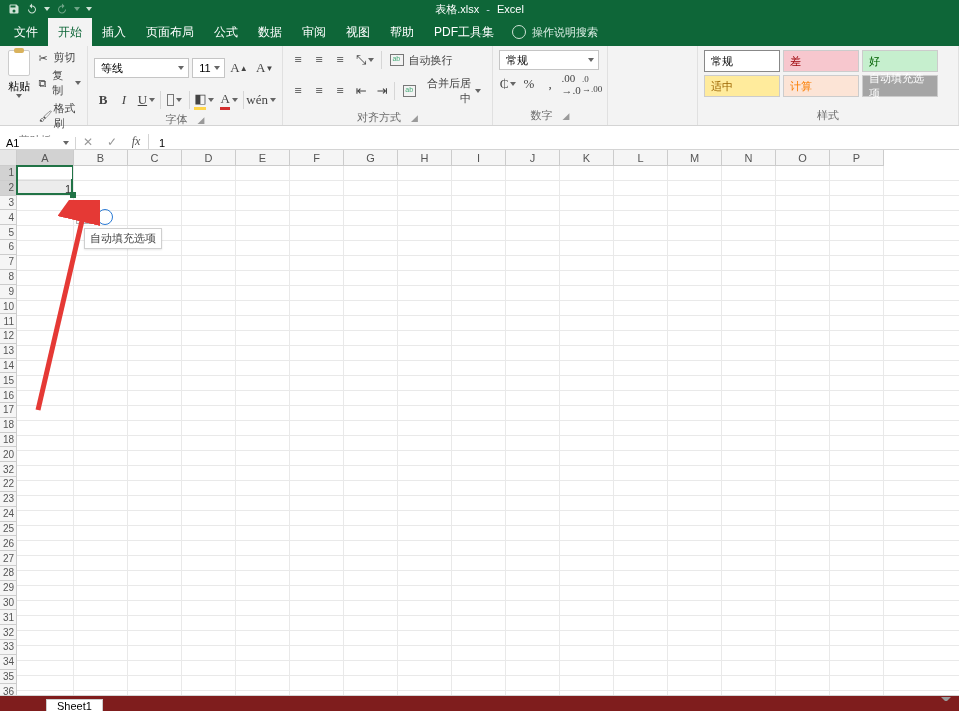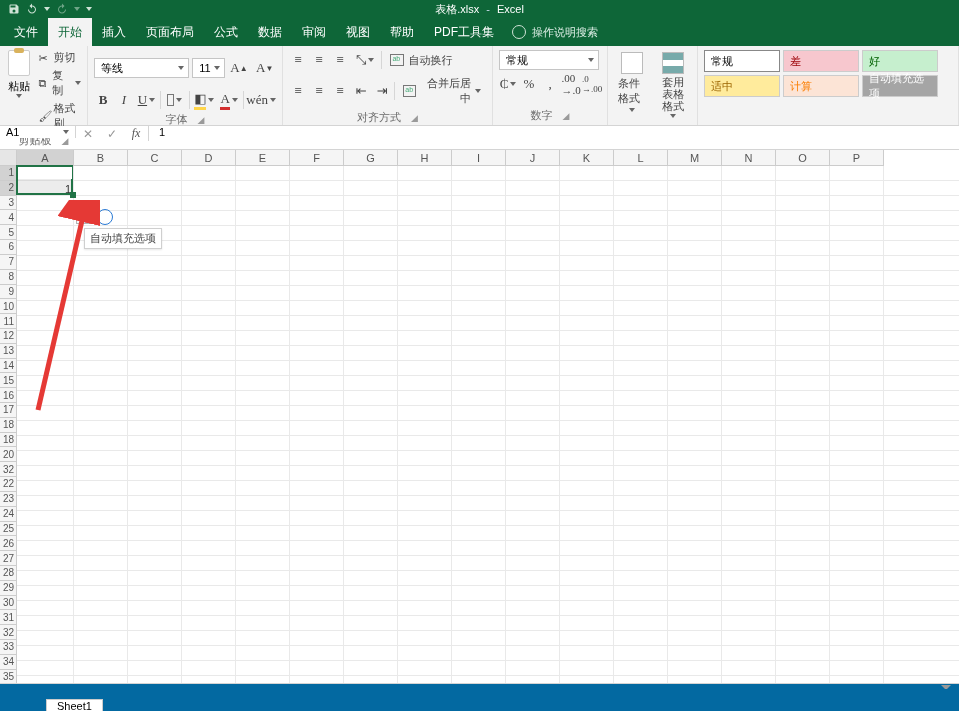--- a/index.html
+++ b/index.html
@@ -67,21 +67,21 @@
 
 
 .g-cond { width: 90px; }
 .big-btn { display:flex; flex-direction:column; align-items:center; gap:2px; padding:2px 4px; font-size:11px; color:#444; }
 .big-btn .bi { width:22px; height:22px; border:1px solid #bbb; background:#fff; }
 .g-styles { flex:1; }
 .style-gal { display:grid; grid-template-columns: repeat(3, 76px); grid-template-rows: 22px 22px; gap:3px; }
 .style-cell { border:1px solid #ccc; display:flex; align-items:center; padding:0 6px; font-size:11px; }
 
 
-.fbar { height: 24px; border-bottom:1px solid #d4d4d4; display:flex; align-items:flex-start; }
+.fbar { height: 24px; border-bottom:1px solid #d4d4d4; display:flex; align-items:flex-end; }
 .namebox { width:76px; border-right:1px solid #d4d4d4; display:flex; align-items:center; padding:0 6px; background:#fff; justify-content:space-between; font-size:11px; }
 .fbtns { display:flex; align-items:center; border-right:1px solid #d4d4d4; }
 .fbtns .fbtn { width:24px; display:flex; align-items:center; justify-content:center; color:#999; font-size:12px; }
 .fbtns .fbtn.fx { font-style:italic; font-family:"Times New Roman",serif; color:#555; }
 .fval { flex:1; display:flex; align-items:center; padding-left:10px; font-size:11px; }
 
 
 .grid-wrap { position:relative; height: calc(711px - 18px - 28px - 80px - 24px - 12px); overflow:hidden; }
 .corner { position:absolute; left:0; top:0; width:17px; height:16px; background:#e6e6e6; border-right:1px solid #ccc; border-bottom:1px solid #ccc; }
 .colhdr { position:absolute; left:17px; top:0; right:0; height:16px; display:flex; }
@@ -103,21 +103,21 @@
 
 .autofill-btn { position:absolute; width:20px; height:14px; background:#f6f6f6; border:1px solid #b3b3b3; display:flex; align-items:center; justify-content:center; }
 .autofill-btn .plus { font-size:10px; color:#3a7bc8; }
 .quick-an { position:absolute; width:16px; height:16px; border:1.5px solid #2a7ad4; border-radius:50%; }
 .tooltip { position:absolute; background:#fff; border:1px solid #cfcfcf; padding:2px 5px; font-size:11px; color:#444; box-shadow:0 1px 2px rgba(0,0,0,0.1); }
 
 
 .arrow { position:absolute; pointer-events:none; }
 
 
-.sheetbar { position:absolute; bottom:0; left:0; right:0; height:28px; border-top:1px solid #d4d4d4; background:#0369a1; display:flex; align-items:flex-end; }
+.sheetbar { position:absolute; bottom:0; left:0; right:0; height:16px; border-top:1px solid #d4d4d4; background:#7f1d1d; display:flex; align-items:flex-end; }
 .sheet-tab { background:#fff; border:1px solid #ccc; border-bottom:none; padding:0 10px; font-size:11px; height:12px; overflow:hidden; display:flex; align-items:flex-start; margin-left:46px; }
 .sheetbar .scroll-hint { position:absolute; right:8px; top:1px; width:10px; height:8px; border-top:4px solid #999; border-left:4px solid transparent; border-right:4px solid transparent; }
 </style>
 </head>
 <body>
 
 <div class="titlebar">
   <div class="qat">
     <span>
         <svg class="icon-svg" viewBox="0 0 24 24">
@@ -301,44 +301,34 @@
           </div>
       </div>
     </div>
     <div class="label">
         <span>数字</span>
         <span class="launcher">◢</span>
       </div>
   </div>
 
   <div class="group g-cond">
-    <div class="ctrls">
-      <div class="big-btn">
-        <div class="bi"></div>
-        <span>条件格式</span>
-        <span class="caret"></span>
-      </div>
-      <div class="big-btn">
-        <div class="bi" style="background:linear-gradient(#7aa 33%,#fff 33% 66%,#7aa 66%)"></div>
-        <span style="white-space:pre-line;text-align:center;line-height:1.1">套用
-表格格式</span>
-        <span class="caret"></span>
-      </div>
-    </div>
     <div class="label"></div>
   </div>
 
   <div class="group g-styles">
     <div class="style-gal" id="styleGal">
         <div class="style-cell" style="background: rgb(255, 255, 255); color: rgb(0, 0, 0); border: 1px solid rgb(136, 136, 136);">常规</div>
         <div class="style-cell" style="background: rgb(247, 199, 206); color: rgb(156, 0, 6);">差</div>
         <div class="style-cell" style="background: rgb(198, 239, 206); color: rgb(0, 97, 0);">好</div>
         <div class="style-cell" style="background: rgb(255, 235, 156); color: rgb(156, 101, 0);">适中</div>
         <div class="style-cell" style="background: rgb(252, 228, 214); color: rgb(250, 125, 0);">计算</div>
         <div class="style-cell" style="background: rgb(165, 165, 165); color: rgb(255, 255, 255);">自动填充选项</div>
+      </div>
+    <div class="label">
+        <span>样式</span>
       </div>
   </div>
 </div>
 
 <div class="fbar">
   <div class="namebox">
       <span>A1</span>
       <span class="caret"></span>
     </div>
   <div class="fbtns">

